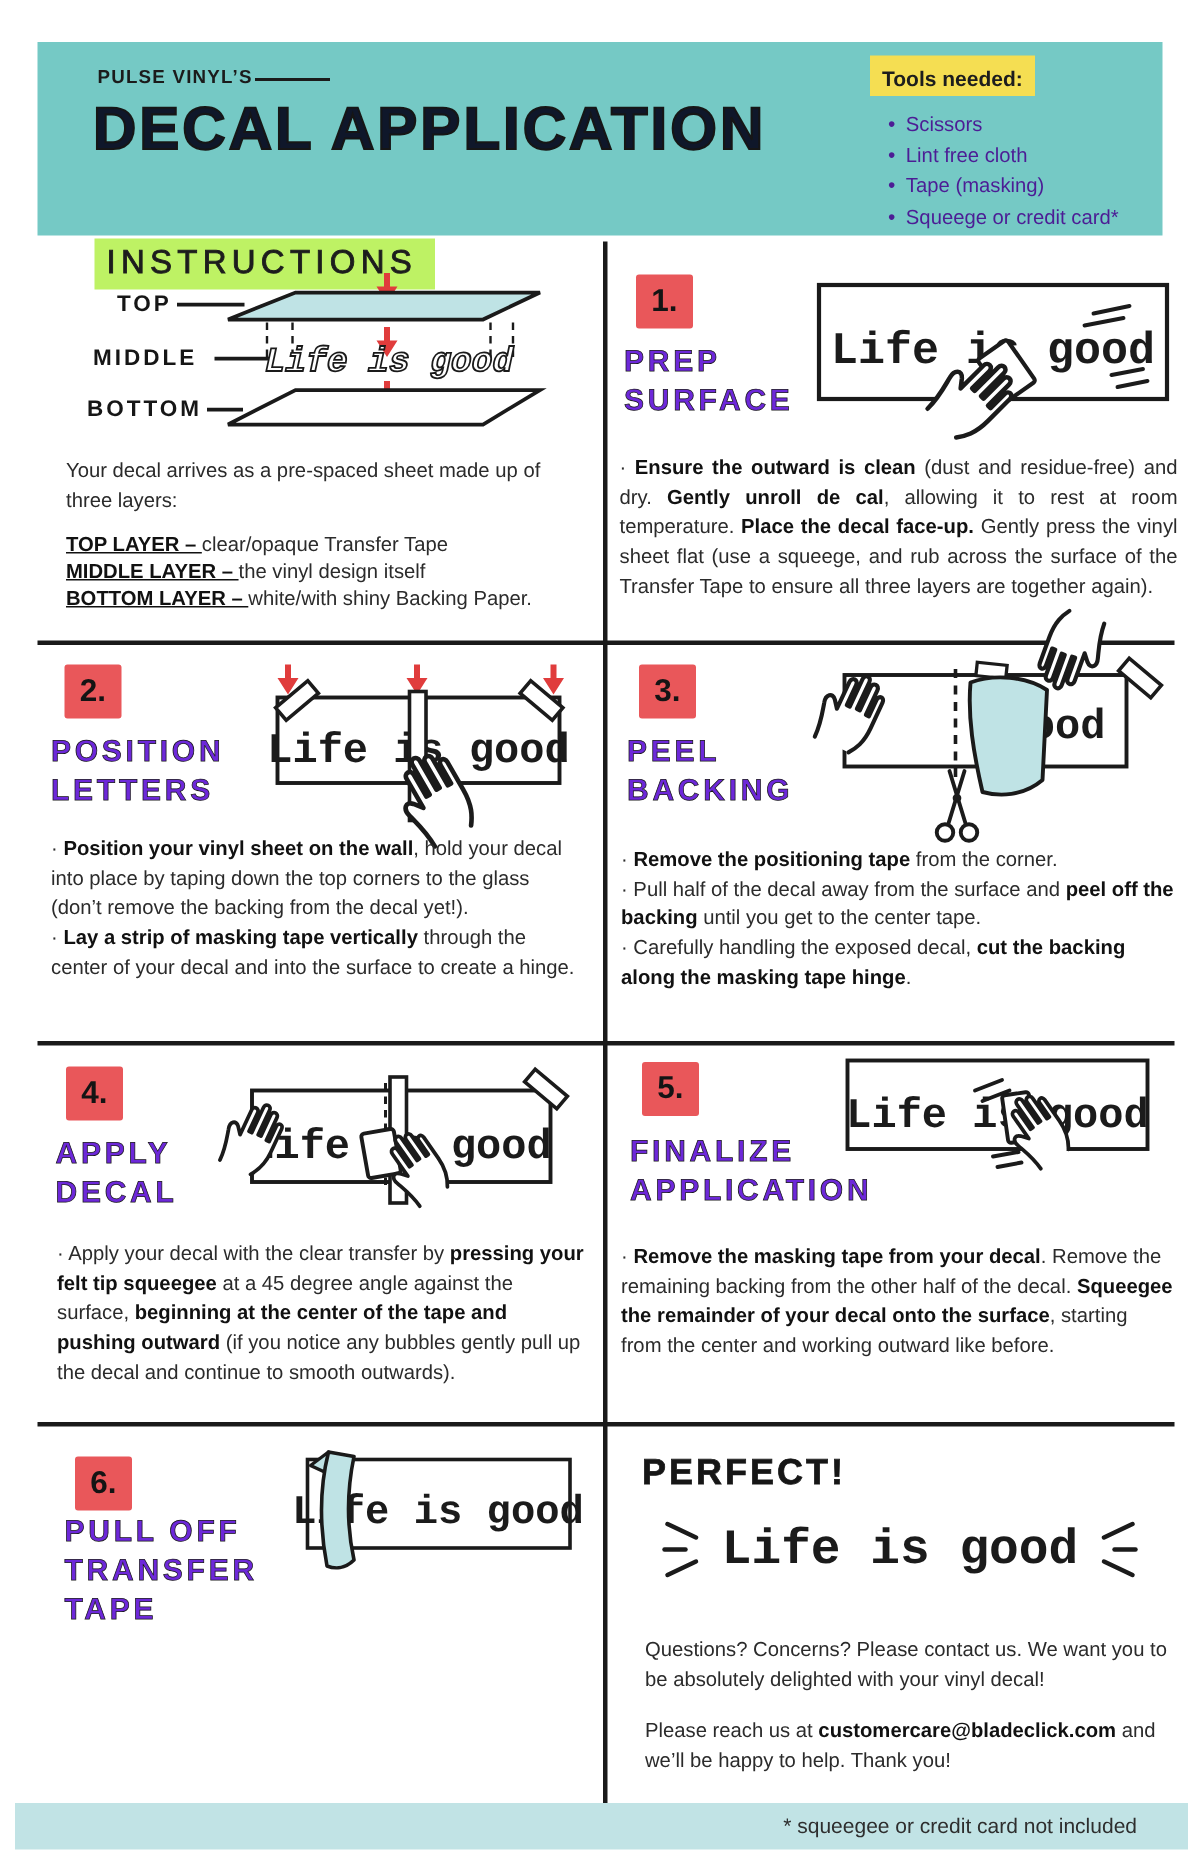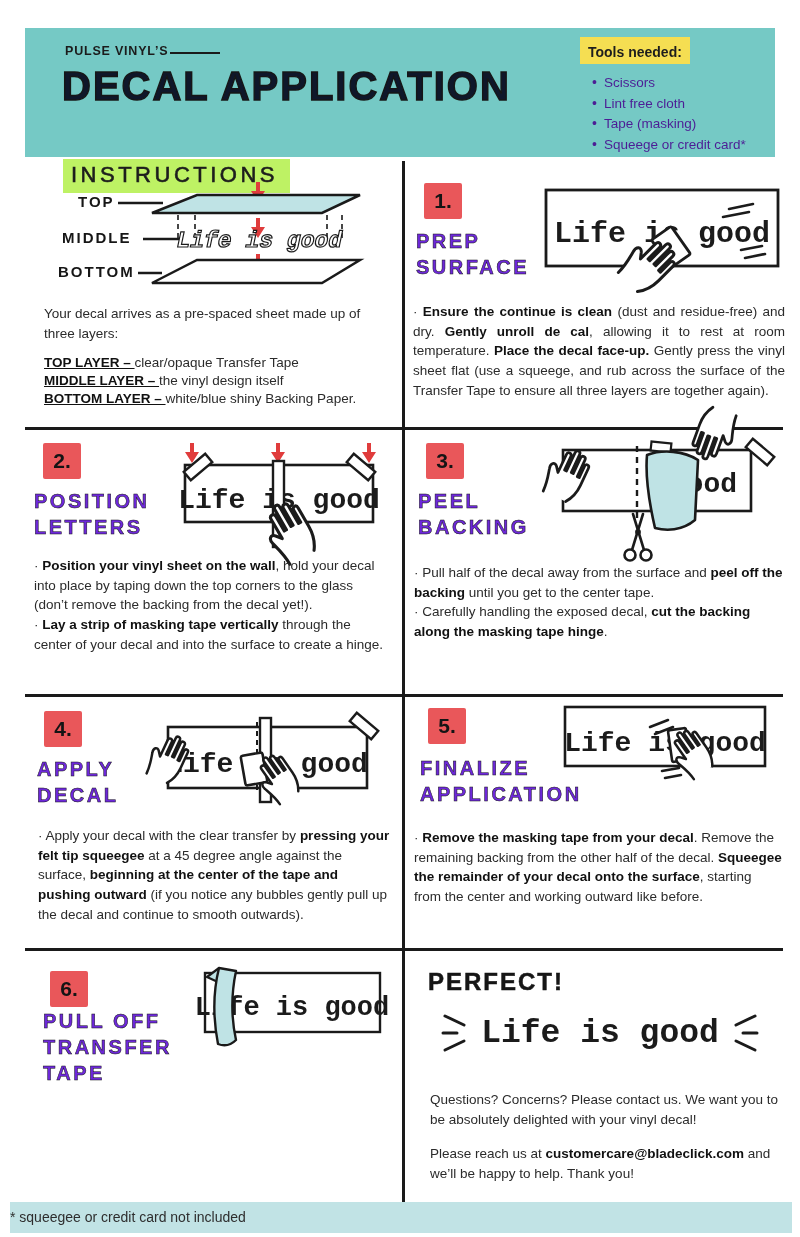--- a/index.html
+++ b/index.html
@@ -42,21 +42,21 @@
 
   
   .perfect-title { position:absolute; left:428px; top:968px; font-size:24px; font-weight:bold; letter-spacing:2px;
                    color:#161616; -webkit-text-stroke:0.5px #161616; }
   .perfect-decal { position:absolute; left:420px; top:1012px; width:360px; display:flex; align-items:center;
                    justify-content:center; gap:14px; }
   .perfect-decal .word { font-size:33px; color:#1b1b1b; white-space:nowrap; }
 
   
   .footer { position:absolute; left:10px; top:1202px; width:782px; height:31px; background:#C1E3E5;
-            font-size:14px; line-height:31px; color:#2e2e2e; padding-right:44px; }
+            text-align:right; font-size:14px; line-height:31px; color:#2e2e2e; padding-right:34px; }
 </style>
 </head>
 <body>
 
 <div class="page">
 
   <svg width="0" height="0" style="position:absolute" aria-hidden="true">
     <defs>
       <g id="hand">
         <path d="M14,98 C14,80 10,68 7,56 C4,46 11,40 17,47 L24,56 L24,20 C24,13 33,13 33,20 L33,47 L37,47 L37,10 C37,3 46,3 46,10 L46,46 L50,46 L50,15 C50,8 59,8 59,15 L59,48 L63,48 L63,26 C63,19 71,19 71,26 L71,60 C71,80 65,90 59,98" fill="#ffffff" stroke="#1b1b1b" stroke-width="5" stroke-linecap="round" stroke-linejoin="round"></path>
@@ -106,42 +106,42 @@
     </g>
     <use href="#arrow-down" x="211" y="72"></use>
     <polygon points="157,78 320,78 282,101 112,101" fill="#ffffff" stroke="#1a1a1a" stroke-width="2.5"></polygon>
     <text x="18" y="95" font-size="15" font-weight="bold" letter-spacing="2" fill="#161616">BOTTOM</text>
     <line x1="98" y1="91" x2="122" y2="91" stroke="#1a1a1a" stroke-width="2.5"></line>
   </svg>
   <div class="intro">Your decal arrives as a pre-spaced sheet made up of three layers:</div>
   <div class="layers">
     <p><b>TOP LAYER – </b><span>clear/opaque Transfer Tape</span></p>
     <p><b>MIDDLE LAYER – </b><span>the vinyl design itself</span></p>
-    <p><b>BOTTOM LAYER – </b><span>white/blue shiny Backing Paper.</span></p>
+    <p><b>BOTTOM LAYER – </b><span>white/with shiny Backing Paper.</span></p>
   </div>
 
   <div class="chip" style="left:424px; top:183px">1.</div>
   <div class="stephead" style="left:416px; top:228px">PREP
 SURFACE</div>
   <svg class="illus" style="left:543px; top:186px" width="242" height="110" viewBox="0 0 242 110">
     <rect x="3" y="4" width="232" height="76" fill="#ffffff" stroke="#1a1a1a" stroke-width="2.8"></rect>
     <text class="decaltext" x="119" y="56" text-anchor="middle" font-size="30" font-weight="bold" font-family="Liberation Mono, DejaVu Sans Mono, monospace" fill="#1b1b1b">Life is good</text>
     <g stroke="#1b1b1b" stroke-width="2.6" stroke-linecap="round">
       <line x1="186" y1="23" x2="210" y2="18"></line>
         <line x1="180" y1="31" x2="206" y2="26"></line>
       <line x1="198" y1="64" x2="219" y2="60"></line>
         <line x1="202" y1="72" x2="222" y2="68"></line>
     </g>
     <rect x="116" y="44" width="24" height="34" rx="2" transform="rotate(-35 128 61)" fill="#ffffff" stroke="#1b1b1b" stroke-width="2.8"></rect>
     <g transform="translate(111,39) rotate(45) scale(0.6)">
         <use href="#hand"></use>
       </g>
   </svg>
   <div class="para justify" style="left:413px; top:302px; width:372px">
-    <p><span>· </span><b>Ensure the continue is clean</b><span> (dust and residue-free) and dry. </span><b>Gently unroll de cal</b><span>, allowing it to rest at room temperature. </span><b>Place the decal face-up.</b><span> Gently press the vinyl sheet flat (use a squeege, and rub across the surface of the Transfer Tape to ensure all three layers are together again).</span></p>
+    <p><span>· </span><b>Ensure the outward is clean</b><span> (dust and residue-free) and dry. </span><b>Gently unroll de cal</b><span>, allowing it to rest at room temperature. </span><b>Place the decal face-up.</b><span> Gently press the vinyl sheet flat (use a squeege, and rub across the surface of the Transfer Tape to ensure all three layers are together again).</span></p>
   </div>
 
   <div class="chip" style="left:43px; top:443px">2.</div>
   <div class="stephead" style="left:34px; top:488px">POSITION
 LETTERS</div>
   <svg class="illus" style="left:176px; top:436px" width="212" height="124" viewBox="0 0 212 124">
     <use href="#arrow-down" x="9" y="7"></use>
     <use href="#arrow-down" x="95" y="7"></use>
     <use href="#arrow-down" x="186" y="7"></use>
     <rect x="9" y="29" width="188" height="57" fill="#ffffff" stroke="#1a1a1a" stroke-width="2.6"></rect>
@@ -184,20 +184,21 @@
       </g>
     <g stroke="#1b1b1b" stroke-width="2.6" fill="#ffffff" stroke-linecap="round">
       <line x1="104" y1="112" x2="115" y2="76"></line>
         <line x1="116" y1="112" x2="105" y2="76"></line>
       <circle cx="102" cy="117" r="5.5"></circle>
         <circle cx="118" cy="117" r="5.5"></circle>
       <circle cx="110" cy="94" r="1.6" fill="#1b1b1b"></circle>
     </g>
   </svg>
   <div class="para" style="left:414px; top:563px; width:370px">
+    <p><span>· </span><b>Remove the positioning tape</b><span> from the corner.</span></p>
     <p><span>· Pull half of the decal away from the surface and </span><b>peel off the backing</b><span> until you get to the center tape.</span></p>
     <p><span>· Carefully handling the exposed decal, </span><b>cut the backing along the masking tape hinge</b><span>.</span></p>
   </div>
 
   <div class="chip" style="left:44px; top:711px">4.</div>
   <div class="stephead" style="left:37px; top:756px">APPLY
 DECAL</div>
   <svg class="illus" style="left:128px; top:712px" width="252" height="114" viewBox="0 0 252 114">
     <rect x="40" y="15" width="199" height="61" fill="#ffffff" stroke="#1a1a1a" stroke-width="2.6"></rect>
     <text class="decaltext" x="139" y="60" text-anchor="middle" font-size="28" font-weight="bold" font-family="Liberation Mono, DejaVu Sans Mono, monospace" fill="#1b1b1b">Life is good</text>

